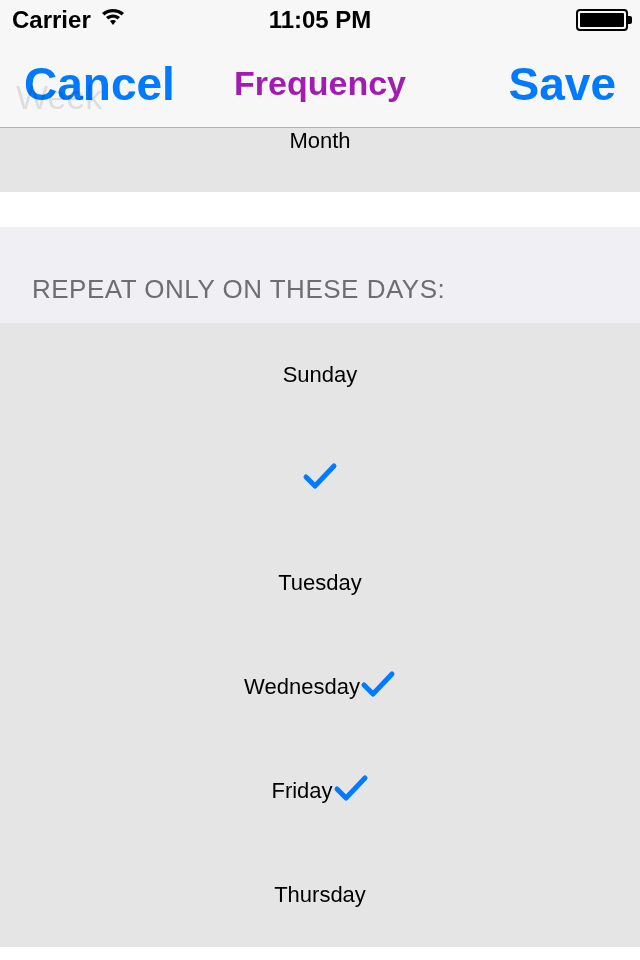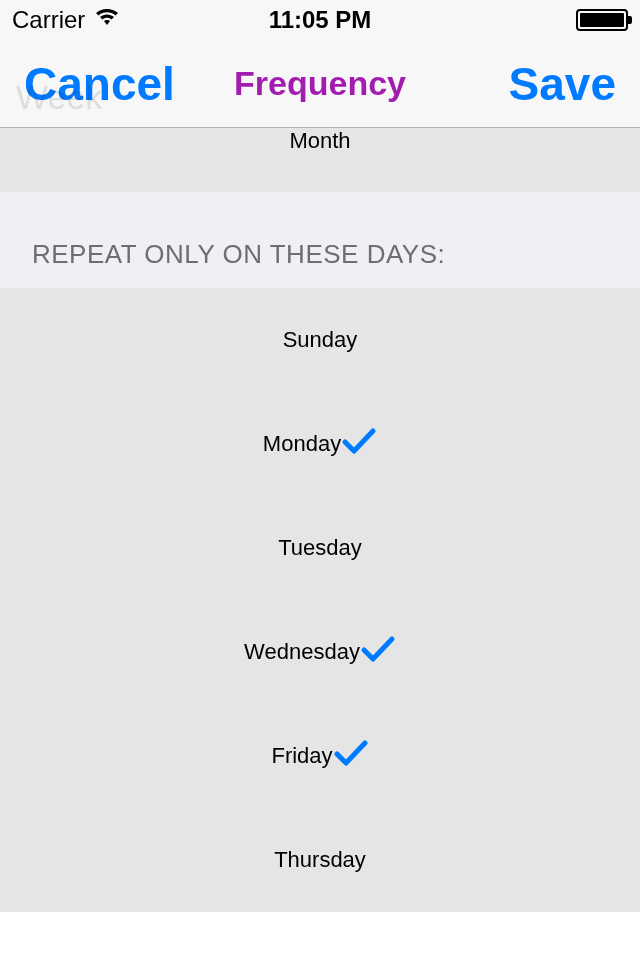--- a/index.html
+++ b/index.html
@@ -22,20 +22,21 @@
       justify-content: space-between;
       padding: 0 12px;
       font-size: 24px;
       font-weight: 500;
       background: #f7f7f8;
     }
     .status-left {
       display: flex;
       align-items: center;
       gap: 8px;
+      font-weight: bold;
     }
     .status-center {
       position: absolute;
       left: 50%;
       transform: translateX(-50%);
       font-weight: 600;
     }
     .status-right {
       display: flex;
       align-items: center;
@@ -121,20 +122,21 @@
     .section-header {
       height: 96px;
       display: flex;
       align-items: flex-end;
       padding: 0 32px 18px 32px;
       background: #efeff4;
       color: #6d6d72;
       font-size: 26px;
       font-weight: 400;
       letter-spacing: 0.5px;
+      margin-top: 35px;
     }
     .checkmark {
       color: #007aff;
       stroke: #007aff;
     }
     .faded-text {
       color: rgba(0,0,0,0.1);
       font-size: 34px;
       position: absolute;
       top: 38px;
@@ -174,21 +176,20 @@
     <span>Month</span>
   </div>
 
   <div class="section-header">REPEAT ONLY ON THESE DAYS:</div>
 
   <div class="row">
     <span>Sunday</span>
   </div>
 
   <div class="row">
-    <span>Monday</span>
     <span class="checkmark">
       <svg width="36" height="30" viewBox="0 0 36 30">
           <path d="M4 16 L13 25 L32 5" stroke="#007aff" stroke-width="5" fill="none" stroke-linecap="round" stroke-linejoin="round"></path>
         </svg>
     </span>
   </div>
 
   <div class="row">
     <span>Tuesday</span>
   </div>

